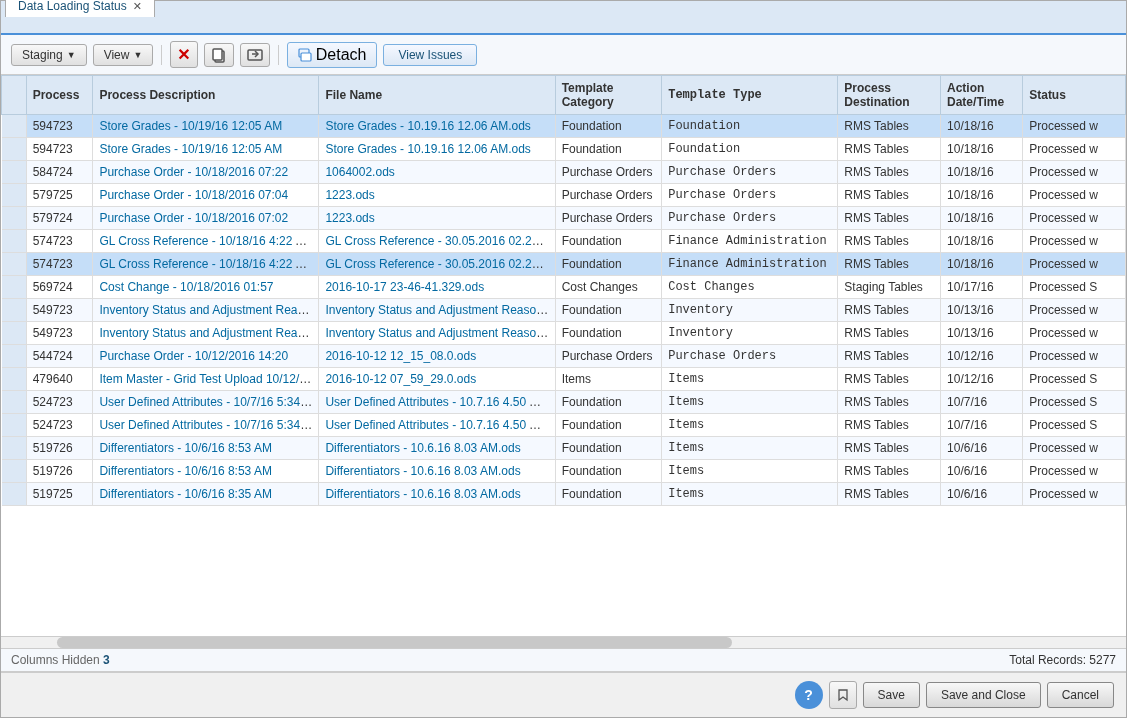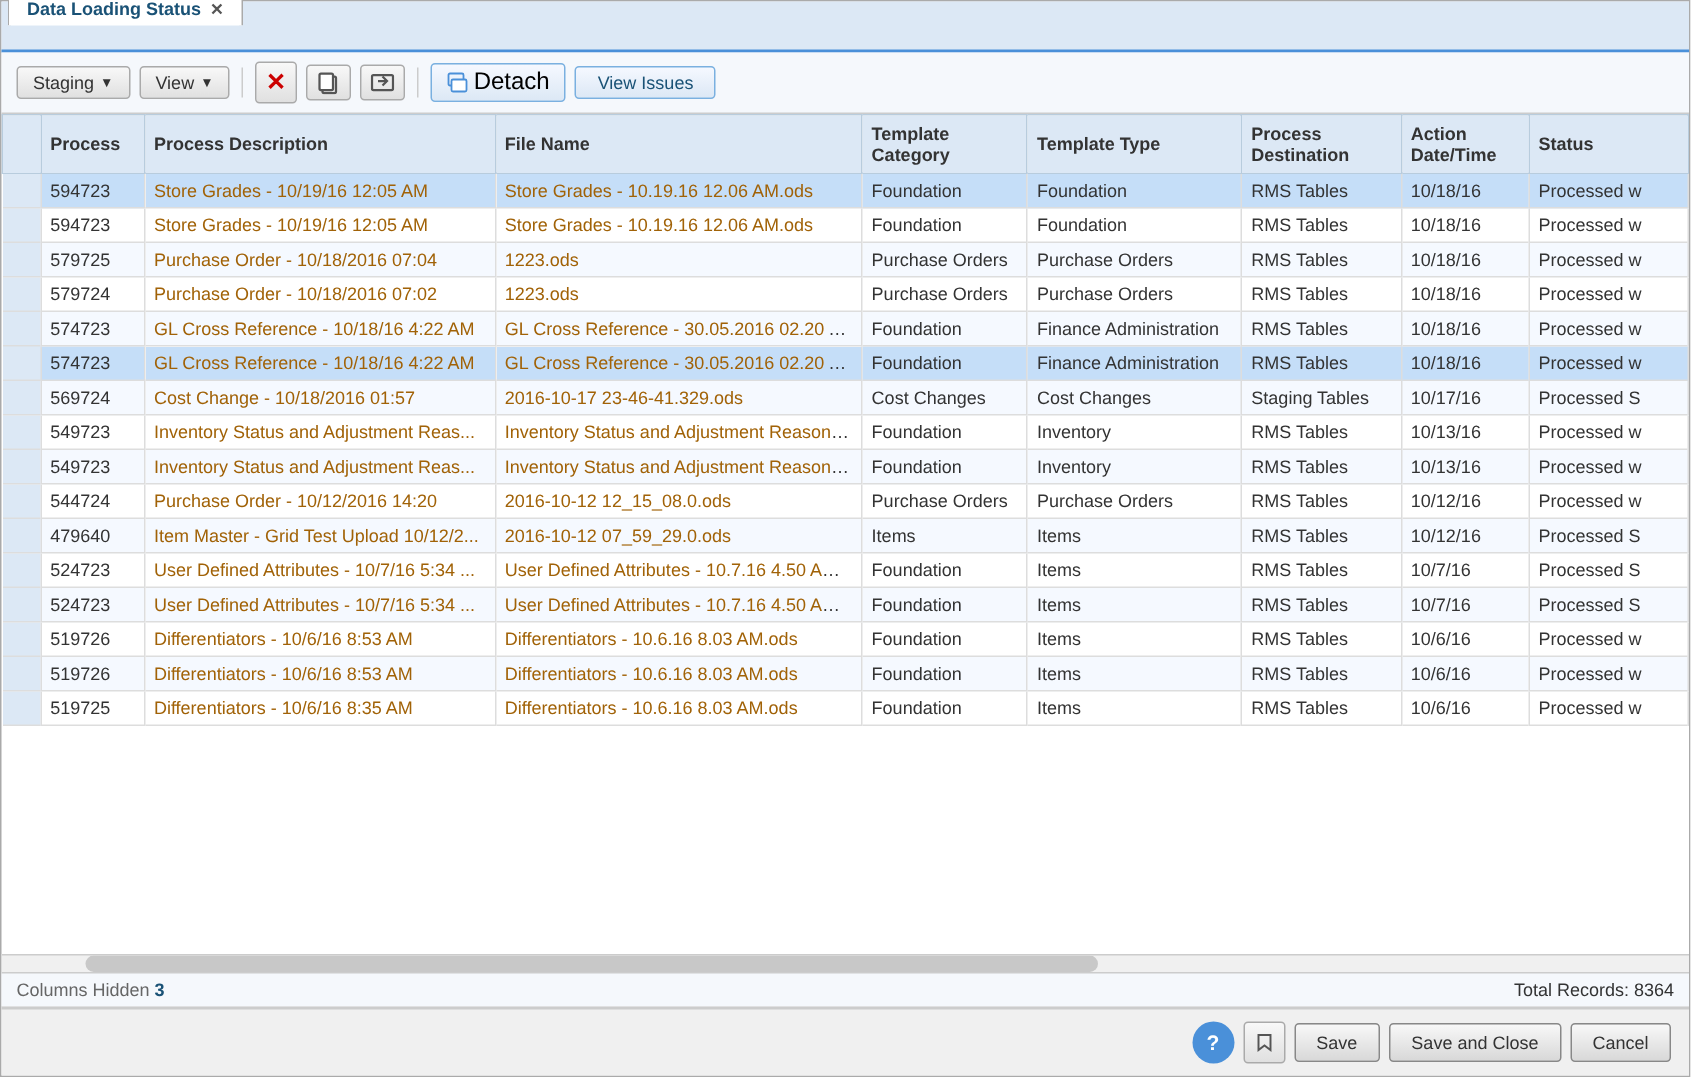--- a/index.html
+++ b/index.html
@@ -1,21 +1,21 @@
 <!DOCTYPE html>
 <html><head>
   <meta charset="utf-8">
   <style>
     * { box-sizing: border-box; margin: 0; padding: 0; }
     body { font-family: Arial, sans-serif; font-size: 12px; background: #f0f0f0; color: #333; }
 
     .window { background: #fff; border: 1px solid #aaa; width: 1127px; min-height: 718px; display: flex; flex-direction: column; }
 
     
-    .tab-bar { background: #dce8f5; border-bottom: 2px solid #4a90d9; display: flex; align-items: flex-end; padding: 16px 4px; height: 28px; font-weight: bold; }
+    .tab-bar { background: #dce8f5; border-bottom: 2px solid #4a90d9; display: flex; align-items: flex-end; padding: 16px 4px; height: 28px; }
     .tab { background: #fff; border: 1px solid #aaa; border-bottom: none; padding: 4px 12px; font-size: 12px; color: #1a5276; cursor: pointer; display: flex; align-items: center; gap: 6px; border-radius: 4px 4px 0 0; }
     .tab-close { color: #555; font-size: 11px; cursor: pointer; }
 
     
     .toolbar { background: #f5f8fc; border-bottom: 1px solid #ccc; padding: 6px 10px; display: flex; align-items: center; gap: 6px; }
     .btn { border: 1px solid #aaa; background: linear-gradient(to bottom, #f8f8f8, #e0e0e0); padding: 3px 10px; cursor: pointer; font-size: 12px; border-radius: 3px; display: flex; align-items: center; gap: 4px; color: #333; }
     .btn-icon { border: 1px solid #aaa; background: linear-gradient(to bottom, #f8f8f8, #e0e0e0); padding: 3px 6px; cursor: pointer; border-radius: 3px; display: flex; align-items: center; }
     .btn-detach { background: linear-gradient(to bottom, #f5f8ff, #dce8f5); border: 1px solid #7ab0e0; padding: 3px 10px; cursor: pointer; font-size: 16px; border-radius: 3px; display: flex; align-items: center; gap: 4px; }
     .btn-view-issues { background: linear-gradient(to bottom, #f5f8ff, #dce8f5); border: 1px solid #7ab0e0; padding: 3px 14px; cursor: pointer; font-size: 12px; border-radius: 3px; font-weight: normal; color: #1a5276; }
     .sep { width: 1px; background: #ccc; height: 20px; margin: 0 2px; }
@@ -23,27 +23,27 @@
 
     
     .table-area { flex: 1; overflow: hidden; display: flex; flex-direction: column; }
     .table-scroll { flex: 1; overflow: auto; }
     table { border-collapse: collapse; width: 100%; min-width: 1100px; }
     thead th { background: #dce8f5; border: 1px solid #b8ccdd; padding: 5px 6px; text-align: left; font-weight: bold; font-size: 12px; color: #333; white-space: nowrap; position: sticky; top: 0; z-index: 10; }
     tbody tr { border-bottom: 1px solid #ddd; }
     tbody tr:nth-child(odd) { background: #f5f9ff; }
     tbody tr:nth-child(even) { background: #fff; }
     tbody td { padding: 4px 6px; font-size: 12px; border-right: 1px solid #ddd; white-space: nowrap; }
-    .link { color: #a16207; cursor: pointer; }
+    .link { color: #0369a1; cursor: pointer; }
     .row-selected { background: #c5def8 !important; }
     .col-process { width: 65px; }
     .col-desc { width: 220px; max-width: 220px; overflow: hidden; text-overflow: ellipsis; }
     .col-filename { width: 230px; max-width: 230px; overflow: hidden; text-overflow: ellipsis; }
     .col-tc { width: 100px; }
-    .col-tt { width: 130px; }
+    .col-tt { width: 130px; font-family: Liberation Mono, monospace; }
     .col-pd { width: 100px; }
     .col-adt { width: 80px; }
     .col-status { width: 100px; }
     .sel-col { width: 24px; background: #dce8f5; }
 
     
     .status-bar { border-top: 1px solid #ccc; padding: 4px 10px; background: #f5f8fc; display: flex; align-items: center; font-size: 12px; color: #333; }
     .columns-hidden { color: #666; }
     .total-records { margin-left: auto; font-size: 12px; }
 
@@ -140,20 +140,31 @@
               <td class="col-desc overflow"><span class="link">Store Grades - 10/19/16 12:05 AM</span></td>
               <td class="col-filename overflow"><span class="link">Store Grades - 10.19.16 12.06 AM.ods</span></td>
               <td class="col-tc">Foundation</td>
               <td class="col-tt">Foundation</td>
               <td class="col-pd">RMS Tables</td>
               <td class="col-adt">10/18/16</td>
               <td class="col-status">Processed w</td>
             </tr>
             <tr>
               <td class="sel-col"></td>
+              <td class="col-process">584724</td>
+              <td class="col-desc overflow"><span class="link">Purchase Order - 10/18/2016 07:22</span></td>
+              <td class="col-filename overflow"><span class="link">1064002.ods</span></td>
+              <td class="col-tc">Purchase Orders</td>
+              <td class="col-tt">Purchase Orders</td>
+              <td class="col-pd">RMS Tables</td>
+              <td class="col-adt">10/18/16</td>
+              <td class="col-status">Processed w</td>
+            </tr>
+            <tr>
+              <td class="sel-col"></td>
               <td class="col-process">579725</td>
               <td class="col-desc overflow"><span class="link">Purchase Order - 10/18/2016 07:04</span></td>
               <td class="col-filename overflow"><span class="link">1223.ods</span></td>
               <td class="col-tc">Purchase Orders</td>
               <td class="col-tt">Purchase Orders</td>
               <td class="col-pd">RMS Tables</td>
               <td class="col-adt">10/18/16</td>
               <td class="col-status">Processed w</td>
             </tr>
             <tr>
@@ -304,21 +315,21 @@
     </div>
     <div class="hscroll">
       <div style="width:60%; height:100%; background:#c8c8c8; border-radius:6px; margin-left:5%; position:relative;"></div>
     </div>
   </div>
 
   <div class="status-bar">
     <span class="columns-hidden">Columns Hidden</span>
     &nbsp;
     <span style="color:#1a5276; font-weight:bold;">3</span>
-    <span class="total-records">Total Records: 8364</span>
+    <span class="total-records">Total Records: 5277</span>
   </div>
 
   <div class="bottom-bar">
     <div class="bottom-icon" title="Help">?</div>
     <div class="bottom-icon2" title="Bookmark">
       <svg width="14" height="14" viewBox="0 0 14 14">
           <path d="M3 2 h8 v10 l-4 -3 -4 3 Z" fill="none" stroke="#555" stroke-width="1.3"></path>
         </svg>
     </div>
     <button class="btn-bottom">Save</button>

